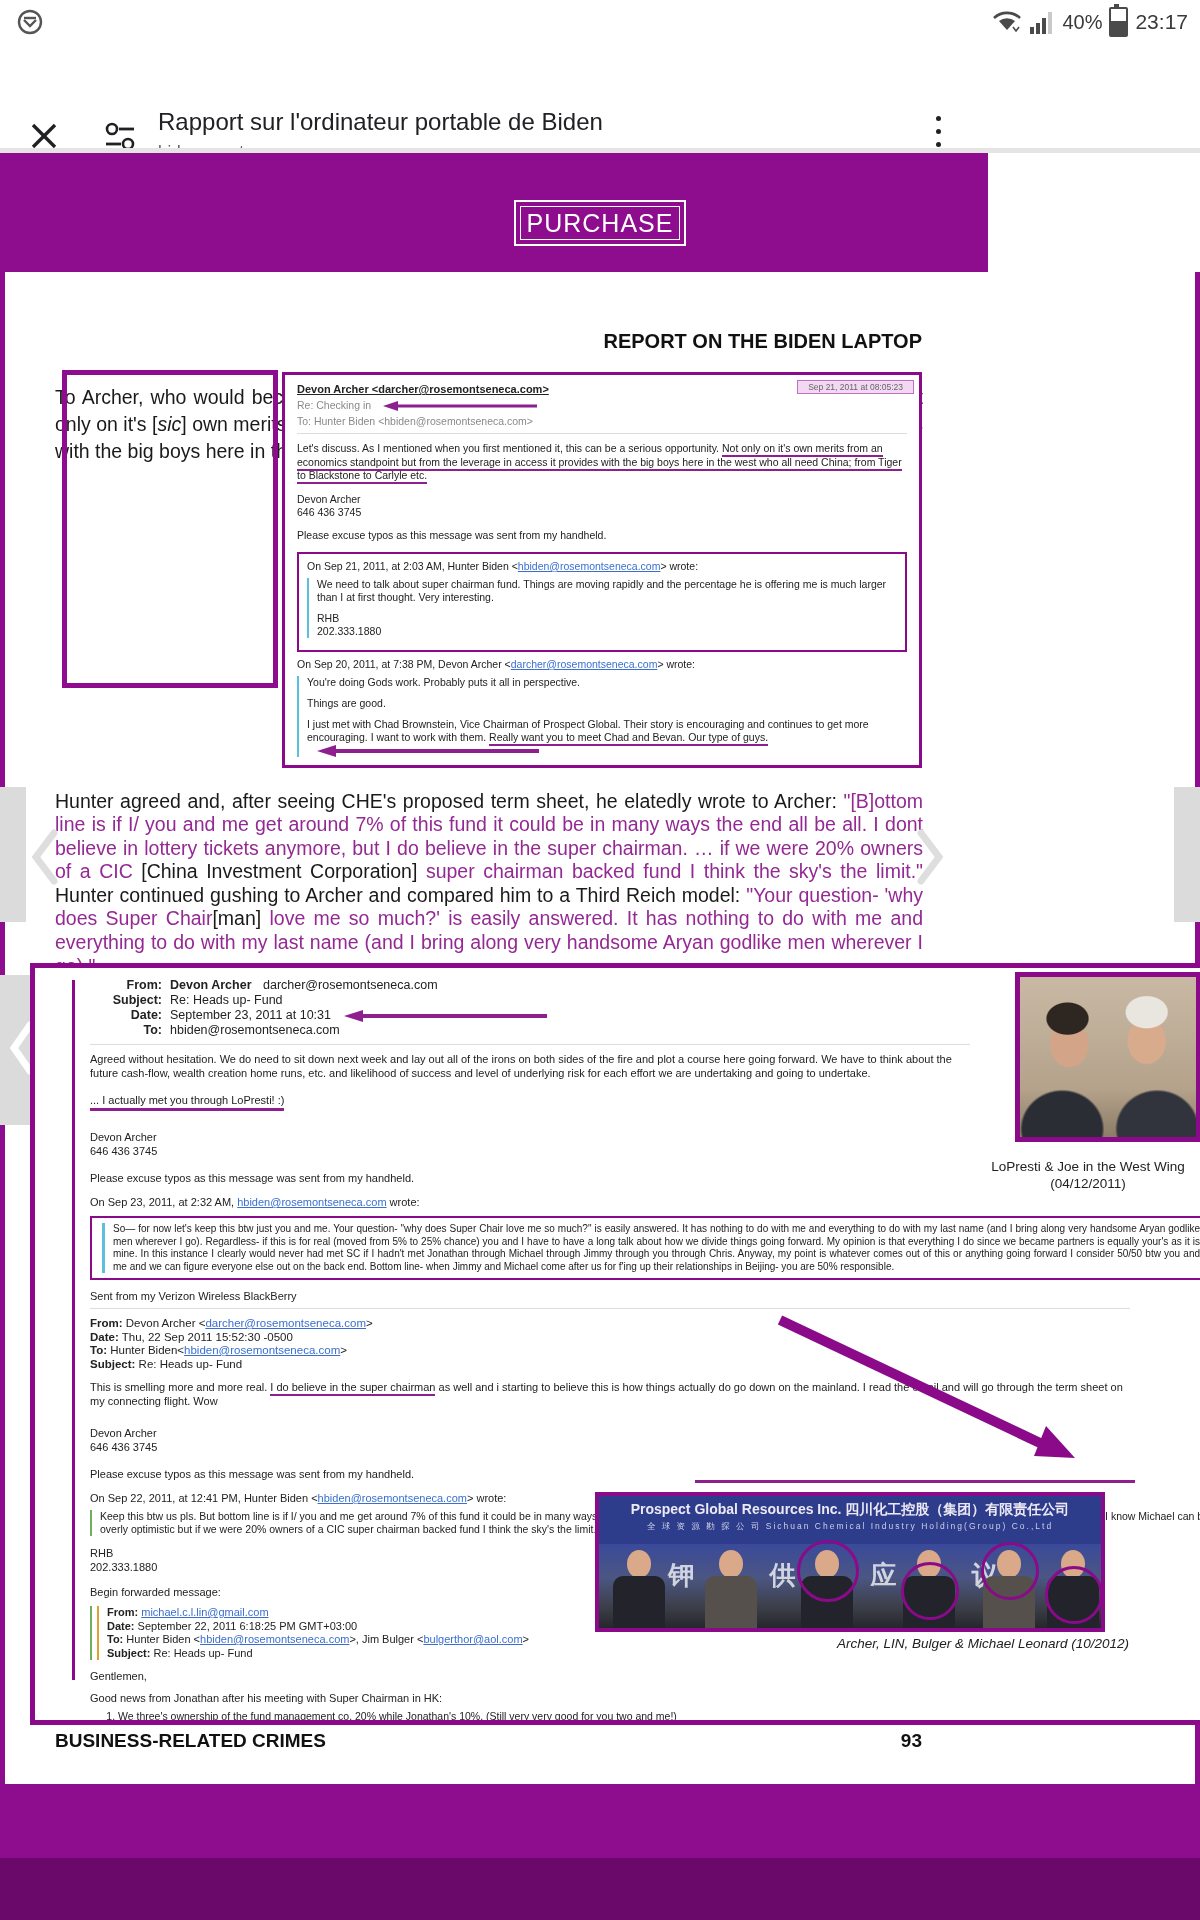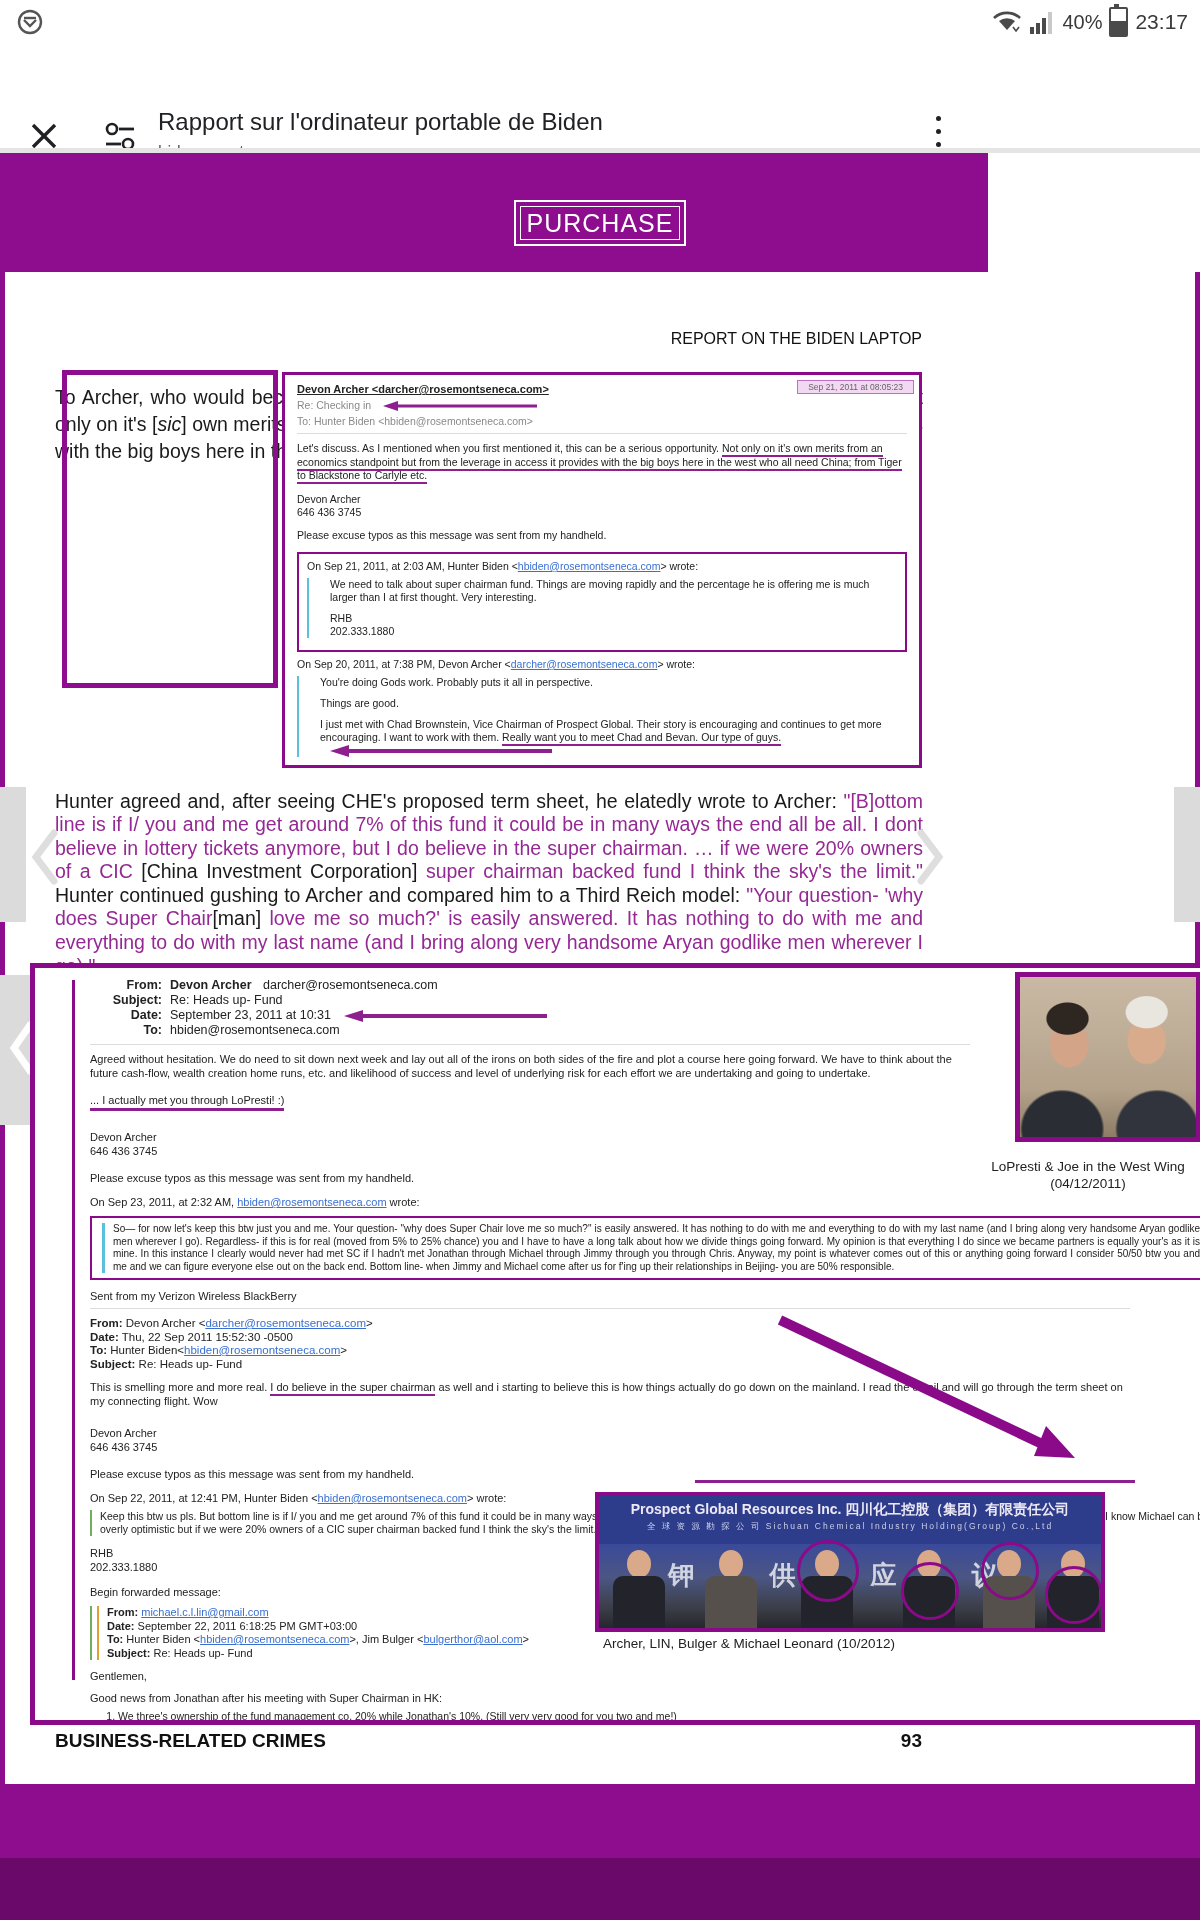--- a/index.html
+++ b/index.html
@@ -26,21 +26,21 @@
 
   
   .banner{position:absolute;left:0;top:153px;width:988px;height:119px;background:#8e0c8e;}
   .purchase{position:absolute;left:514px;top:47px;width:172px;height:46px;background:transparent;
             border:2px solid #fff;outline:1px solid #fff;outline-offset:-7px;color:#fff;
             font-size:25px;letter-spacing:1px;font-family:"Liberation Sans",sans-serif;cursor:pointer;}
 
   
   .page{position:absolute;left:0;top:272px;width:1190px;height:1512px;background:#fff;
         border-left:5px solid #8e0c8e;border-right:5px solid #8e0c8e;border-bottom:8px solid #8e0c8e;}
-  .corner{position:absolute;right:273px;top:58px;font-size:16px;font-weight:normal;color:#111;letter-spacing:0;}
+  .corner{position:absolute;right:273px;top:58px;font-size:20px;font-weight:bold;color:#111;letter-spacing:0;}
   .para{position:absolute;left:50px;width:868px;font-size:19.5px;line-height:23.6px;text-align:justify;}
   .para1{top:92px;line-height:27px;}
   .para2{top:498px;}
   .seg-b{color:#1a1a1a;}
   .seg-bi{color:#1a1a1a;font-style:italic;}
   .seg-p{color:#942994;}
 
   .footer-l{position:absolute;left:50px;top:1458px;font-size:19px;font-weight:bold;color:#111;}
   .footer-r{position:absolute;right:273px;top:1458px;font-size:19px;font-weight:bold;color:#111;}
 
@@ -60,21 +60,21 @@
   .e1-badge{position:absolute;right:5px;top:5px;background:#f2d8f2;border:1px solid #c070c0;
             color:#666;font-size:8.5px;padding:1px 10px;}
   .e1-from{font-weight:bold;font-size:11px;margin-bottom:4px;text-decoration:underline;}
   .e1-gray{color:#8a8a8a;margin-bottom:4px;}
   .email1 hr, .email2 hr{border:none;border-top:1px solid #ddd;margin:6px 0;}
   .e1-body{margin:8px 0 10px;line-height:13.5px;}
   .u-p{border-bottom:2px solid #8e1f8e;padding-bottom:1px;}
   .u-p3{border-bottom:3px solid #8e1f8e;padding-bottom:2px;}
   .sigline{line-height:13px;margin:0 0 10px;}
   .pbox{border:2px solid #8a0a8a;padding:6px 8px;margin:8px 0 6px;}
-  .qbar{border-left:2px solid #5bc0de;padding-left:21px;margin:6px 0;}
+  .qbar{border-left:2px solid #5bc0de;padding-left:8px;margin:6px 0;}
   .qbar p{margin:0 0 8px;line-height:13px;}
   .lnk{color:#3a6fd0;text-decoration:underline;cursor:pointer;}
   .arr-svg{vertical-align:middle;margin-left:8px;}
 
   
   .strip{position:absolute;background:#dbdbdb;}
   .chev{position:absolute;}
 
   
   .email2{position:absolute;left:25px;top:691px;width:1122px;height:734px;border:5px solid #8a0a8a;
@@ -119,21 +119,21 @@
   .p3-l1{color:#ece9f4;font-size:14px;font-weight:bold;text-align:center;margin-top:5px;white-space:nowrap;}
   .p3-l2{color:#c9cfe8;font-size:8.5px;text-align:center;margin-top:2px;letter-spacing:2px;white-space:nowrap;}
   .p3-people{position:absolute;left:0;bottom:0;width:100%;height:84px;
              background:linear-gradient(#3a4a9a, #4b5683 40%, #3c3f49 75%, #26262c);}
   .p3-chars{position:absolute;left:0;top:14px;width:100%;text-align:center;color:rgba(255,255,255,.75);
             font-size:26px;letter-spacing:34px;font-weight:bold;}
   .head{position:absolute;top:6px;width:24px;height:28px;border-radius:50%;background:#d9a98a;}
   .suit{position:absolute;top:32px;width:52px;height:52px;border-radius:10px 10px 0 0;background:#23232b;}
   .suit.lt{background:#55504c;}
   .pring{position:absolute;border:3px solid #8a0a8a;border-radius:50%;}
-  .caption3{position:absolute;left:568px;top:668px;width:510px;text-align:left;font-size:13.5px;color:#222;}
+  .caption3{position:absolute;left:584px;top:668px;width:510px;text-align:right;font-size:13.5px;color:#222;font-style:italic;}
 
   
   .bigarrow{position:absolute;left:700px;top:340px;}
   .ext-line{position:absolute;left:660px;top:512px;width:440px;height:3px;background:#8e1f8e;}
 
   
   .bottom-purple{position:absolute;left:0;top:1792px;width:1200px;height:66px;background:#8e0c8e;}
   .bottom-dark{position:absolute;left:0;top:1858px;width:1200px;height:62px;background:#6b096b;}
 </style>
 </head>

